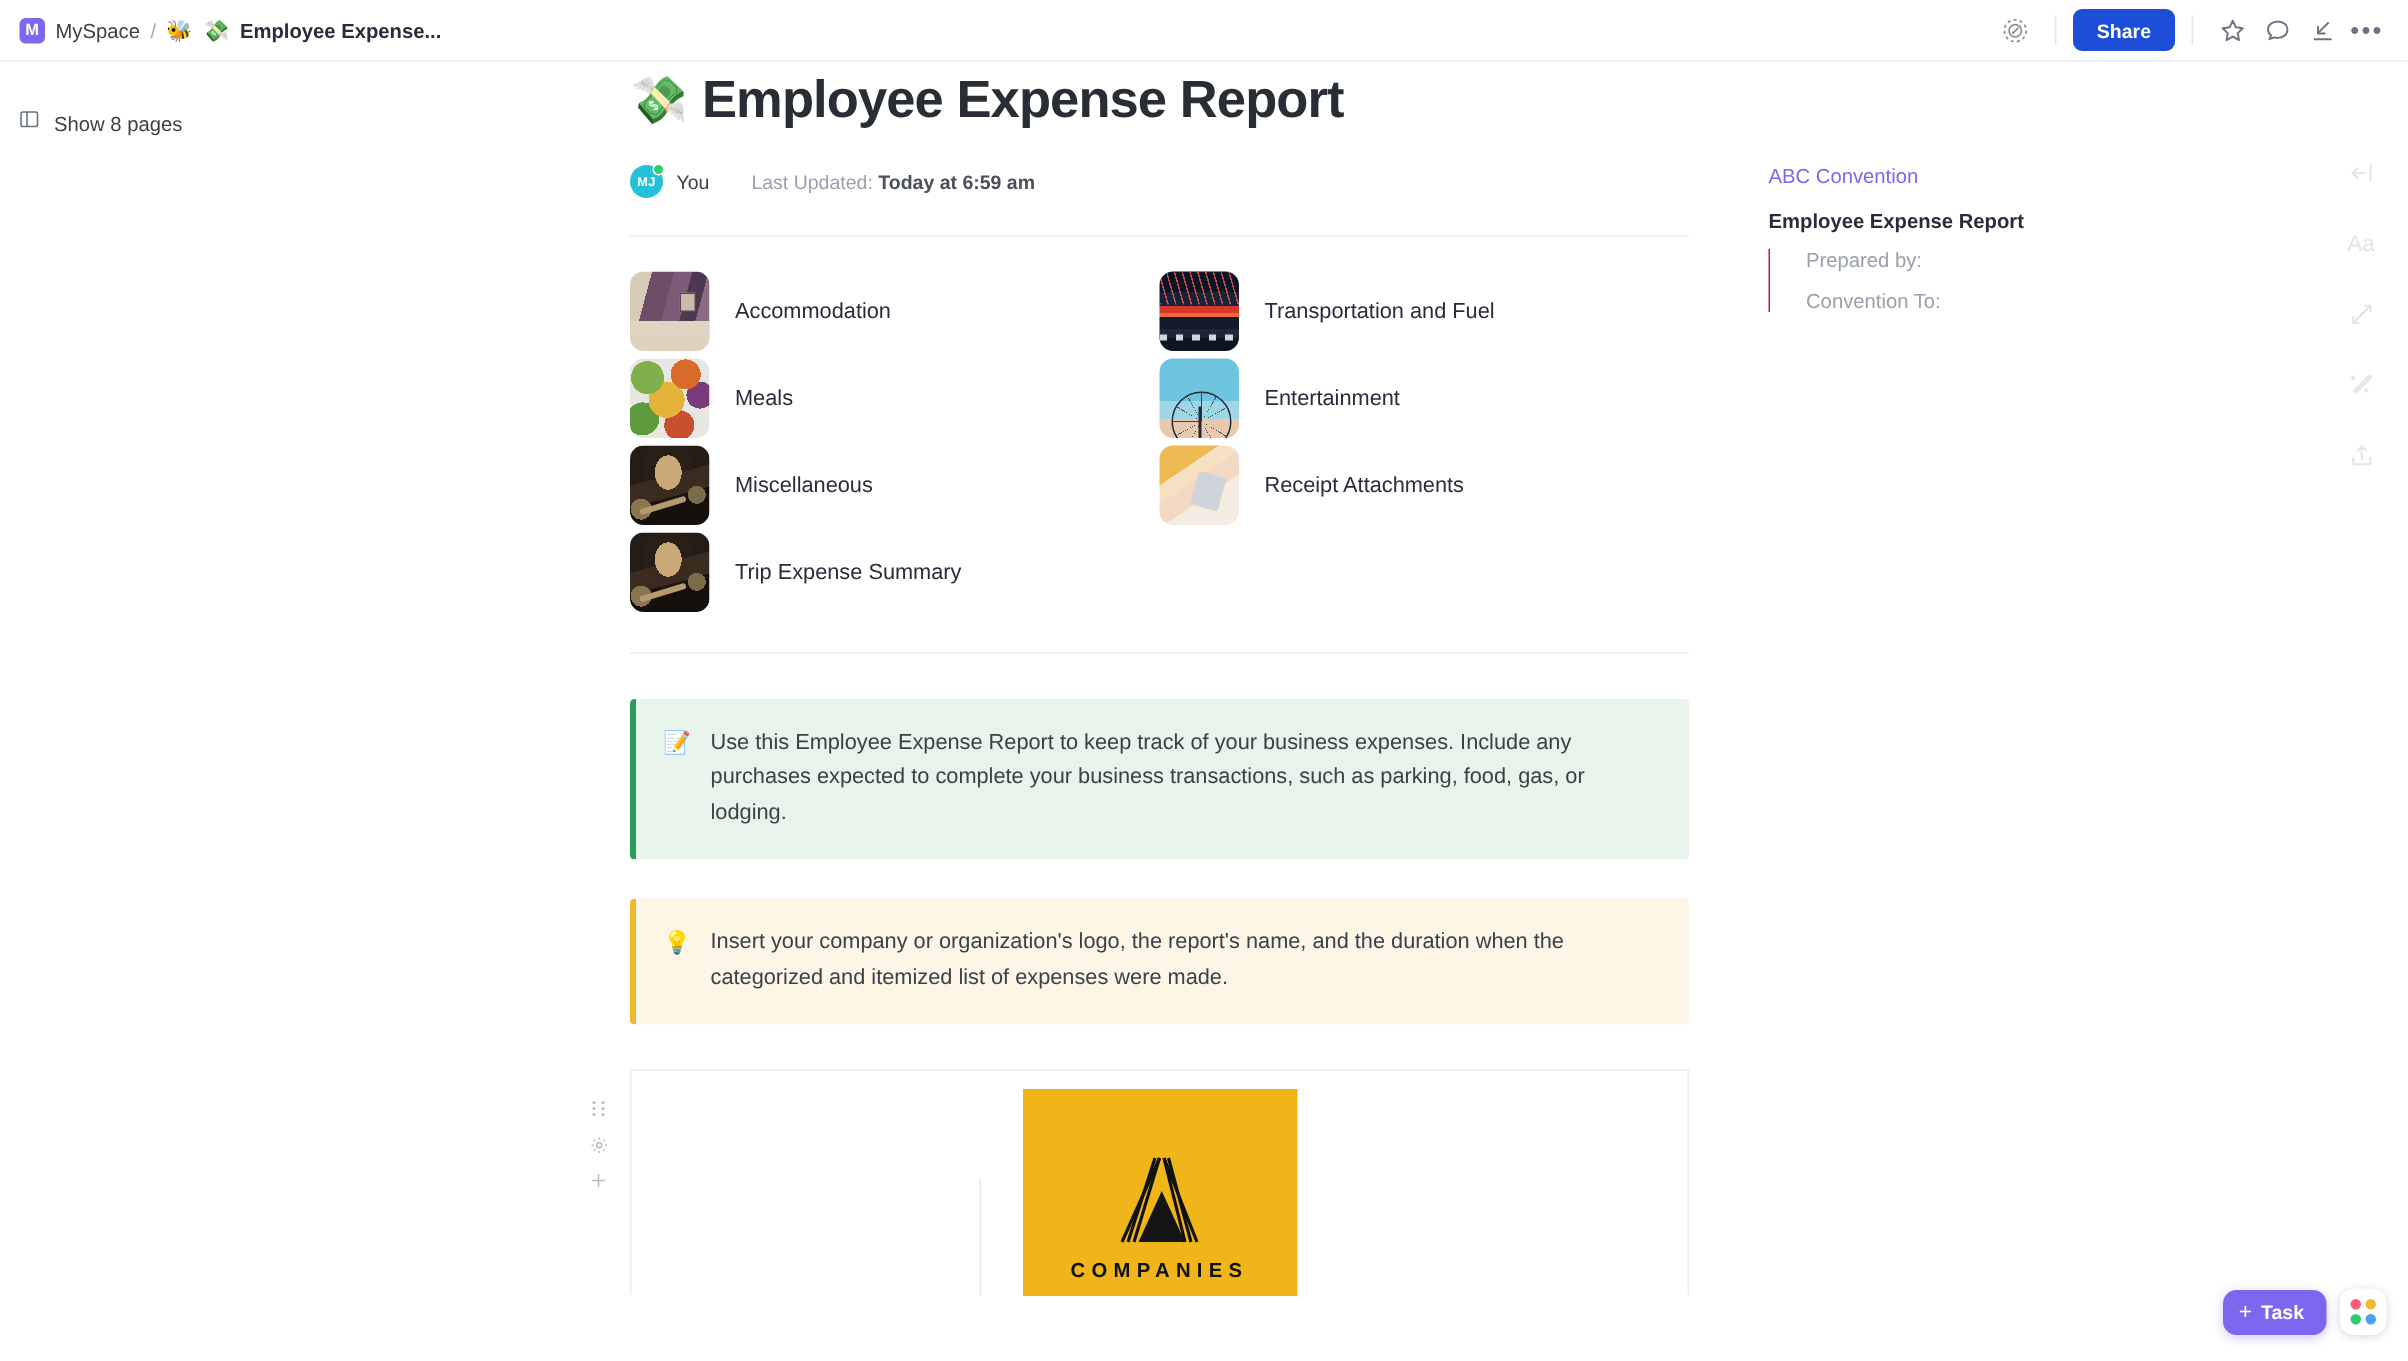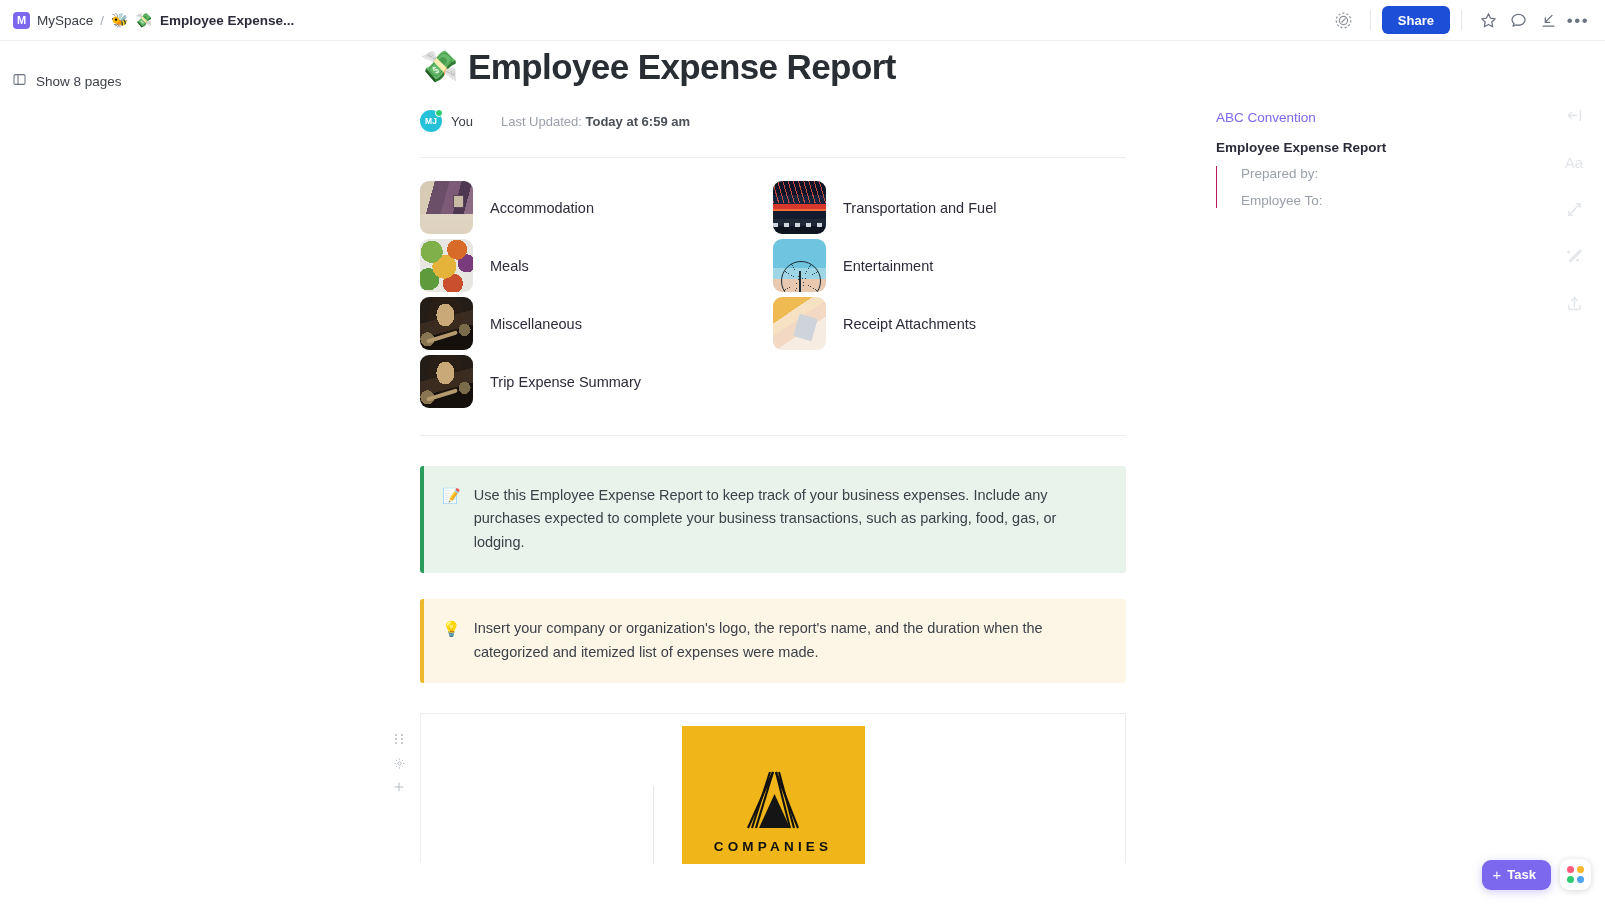--- a/index.html
+++ b/index.html
@@ -191,21 +191,21 @@
   
   .gutter { position: absolute; left: -33px; top: 14px; width: 22px; }
   .gutter-btn {
     width: 22px; height: 22px; display: flex; align-items: center;
     justify-content: center; color: #b5bac2; cursor: pointer; margin-bottom: 2px;
   }
   .dotgrid { display: grid; grid-template-columns: 3px 3px; gap: 2px 3px; }
   .dotgrid i { width: 2px; height: 2px; background: #b5bac2; border-radius: 50%; display: block; }
 
   
-  .outline { position: absolute; top: 110px; left: 1216px; width: 300px; }
+  .outline { position: absolute; top: 110px; left: 1179px; width: 300px; }
   .ol-link {
     font-size: 13.5px; color: #7b68ee; cursor: pointer; margin-bottom: 15px;
   }
   .ol-head { font-size: 13.5px; color: #2b2b3a; font-weight: 600; margin-bottom: 11px; }
   .ol-children { border-left: 1px solid #be185d; padding-left: 24px; }
   .ol-sub { font-size: 13.5px; color: #9aa0ab; margin-bottom: 12px; cursor: pointer; }
 
   
   .rail { position: absolute; top: 98px; right: 14px; width: 34px; }
   .rail-btn {
@@ -410,21 +410,21 @@
     </div>
   </div>
 
 </div>
 
 <div class="outline">
   <div class="ol-link">ABC Convention</div>
   <div class="ol-head">Employee Expense Report</div>
   <div class="ol-children">
     <div class="ol-sub">Prepared by:</div>
-    <div class="ol-sub">Employee To:</div>
+    <div class="ol-sub">Convention To:</div>
   </div>
 </div>
 
 <div class="rail">
   <div class="rail-btn">
     <svg width="19" height="19" viewBox="0 0 24 24" fill="none" stroke="#e2e5ea" stroke-width="1.8" stroke-linecap="round" stroke-linejoin="round">
       <path d="M14.5 12H4.6"></path>
         <path d="M8.4 7.9 4.3 12l4.1 4.1"></path>
         <path d="M19.4 5.6v12.8"></path>
     </svg>

